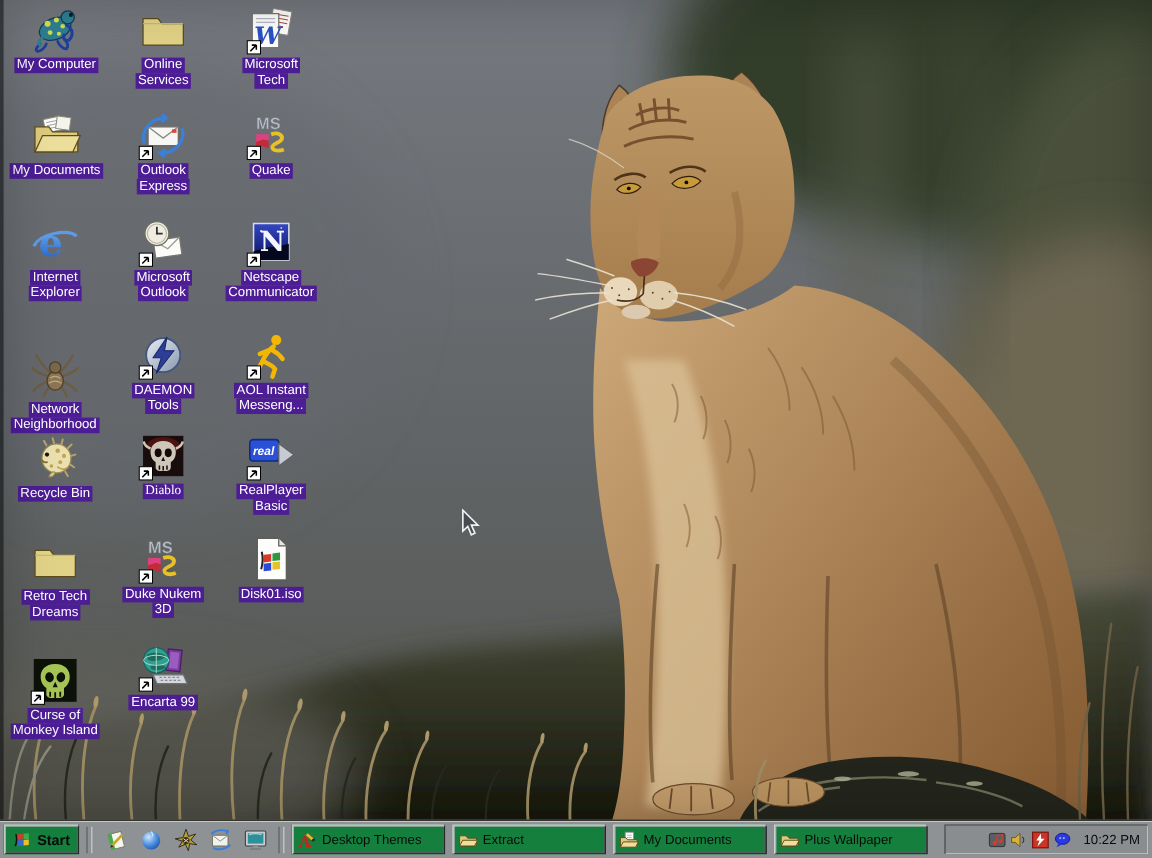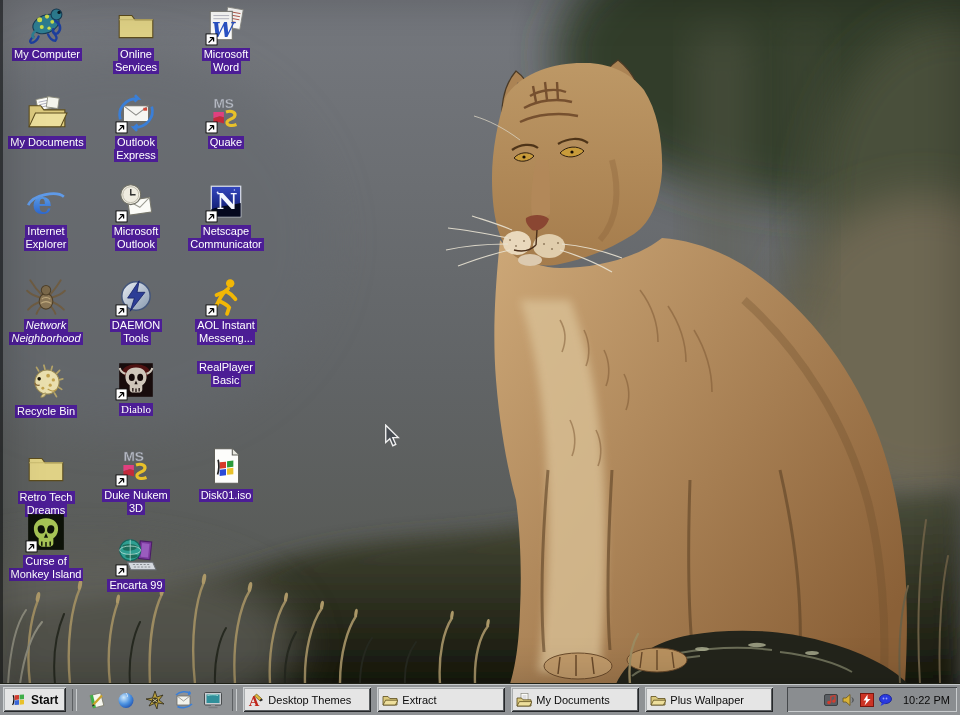--- a/index.html
+++ b/index.html
@@ -13,21 +13,21 @@
   .dicon{position:absolute;width:92px;text-align:center;cursor:default;z-index:10;}
   .dicon-img svg{display:block;margin:0 auto;width:42px;height:42px;}
   .dicon-label{margin-top:2px;font-size:11px;color:#fff;line-height:13px;}
   .lbl-line{background:#4c1d95;padding:0 2px;display:inline-block;white-space:nowrap;}
   
   #cursor{position:absolute;left:384px;top:424px;width:16px;height:24px;z-index:60;pointer-events:none;}
   
   #taskbar{position:absolute;left:0;right:0;bottom:0;height:31px;background:#8f9295;
            border-top:1px solid #1e2016;box-shadow:inset 0 1px 0 #c6c9cb;
            display:flex;align-items:center;padding:0 3px;gap:4px;z-index:100;}
-  .btn{background:#e5e5e5;border:0;height:25px;display:flex;align-items:center;cursor:default;
+  .btn{background:#15803d;border:0;height:25px;display:flex;align-items:center;cursor:default;
        box-shadow:inset 1px 1px 0 #ced1d3,inset -1px -1px 0 #26282a,inset 2px 2px 0 #a9acae,inset -2px -2px 0 #595c5f;
        font-family:"Liberation Sans",sans-serif;}
   #start{font-weight:bold;font-size:12px;color:#0a0a0a;gap:4px;padding:0 8px;flex:0 0 auto;}
   #start svg{width:16px;height:16px;}
   .tb-sep{width:3px;height:22px;border-left:1px solid #5c5f62;border-right:1px solid #c9ccce;margin:0 2px;flex:0 0 auto;}
   #quicklaunch{display:flex;gap:2px;align-items:center;flex:0 0 auto;}
   .ql{width:27px;height:24px;background:transparent;border:0;display:flex;align-items:center;justify-content:center;padding:0;cursor:default;}
   .ql svg{width:20px;height:20px;}
   #tasks{display:flex;gap:6px;flex:1;align-items:center;min-width:0;}
   .task{width:128px;flex:0 1 128px;font-size:11px;color:#0a0a0a;gap:4px;padding:0 5px;overflow:hidden;white-space:nowrap;}
@@ -260,21 +260,21 @@
                   <stop offset="0" stop-color="#7cc0f4"></stop>
                   <stop offset="1" stop-color="#1b55c8"></stop>
                 </linearGradient>
               </defs>
               <text x="7" y="31" font-family="DejaVu Serif, serif" font-size="30" font-weight="bold" fill="url(#ieG)">e</text>
               <path d="M3,23 C8,13 30,9 37,15" fill="none" stroke="#5f9ae8" stroke-width="2.5"></path>
             </svg>
           </div>
           <div class="dicon-label"><span class="lbl-line">Internet</span><br><span class="lbl-line">Explorer</span></div>
         </div>
-        <div class="dicon" style="left: 0px; top: 275px; font-style: italic;">
+        <div class="dicon" style="left: 0px; top: 291px;">
           <div class="dicon-img">
             <svg viewBox="0 0 40 40">
               <g stroke="#6e5c42" stroke-width="1.8" fill="none" stroke-linecap="round">
                 <path d="M17,20 C11,14 8,10 5,5"></path>
                 <path d="M16,22 C9,20 5,18 2,15"></path>
                 <path d="M16,25 C10,27 6,29 3,33"></path>
                 <path d="M18,27 C14,31 12,34 11,37"></path>
                 <path d="M23,20 C28,14 31,10 34,5"></path>
                 <path d="M24,22 C31,20 35,18 38,15"></path>
                 <path d="M24,25 C30,27 34,30 37,33"></path>
@@ -316,21 +316,21 @@
         </div>
         <div class="dicon" style="left: 0px; top: 447px;">
           <div class="dicon-img">
             <svg viewBox="0 0 40 40">
               <path d="M4,11 L16,11 L19,15 L36,15 L36,32 L4,32 Z" fill="#e0d286" stroke="#5c4c1c" stroke-width="1"></path>
               <path d="M4,15 L36,15" stroke="#c9ba6e" stroke-width="1"></path>
             </svg>
           </div>
           <div class="dicon-label"><span class="lbl-line">Retro Tech</span><br><span class="lbl-line">Dreams</span></div>
         </div>
-        <div class="dicon" style="left: 0px; top: 511px; text-decoration: underline;">
+        <div class="dicon" style="left: 0px; top: 546px; text-decoration: underline;">
           <div class="dicon-img">
             <svg viewBox="0 0 40 40">
               <rect x="3" y="3" width="34" height="34" fill="#0d1208"></rect>
               <path d="M20,7 C12,7 8,12 8.5,18 C8.8,22 11,24.5 13,26 L13,31 C13,33 15,34 17,34 L23,34 C25,34 27,33 27,31 L27,26 C29,24.5 31.2,22 31.5,18 C32,12 28,7 20,7 Z" fill="#a6c455"></path>
               <ellipse cx="15.5" cy="17.5" rx="3.4" ry="4" fill="#0d1208" transform="rotate(-12 15.5 17.5)"></ellipse>
               <ellipse cx="24.5" cy="17.5" rx="3.4" ry="4" fill="#0d1208" transform="rotate(12 24.5 17.5)"></ellipse>
               <path d="M20,21 L18,25.5 L22,25.5 Z" fill="#0d1208"></path>
               <path d="M16,29 L16,33 M20,29.5 L20,34 M24,29 L24,33" stroke="#0d1208" stroke-width="1.4" fill="none"></path>
               <g>
                 <rect x="1" y="28.5" width="10.5" height="10.5" fill="#fff" stroke="#000" stroke-width="0.8"></rect>
@@ -468,21 +468,21 @@
               </g>
               <rect x="5" y="7" width="21" height="27" fill="#fdfdfb" stroke="#777771" stroke-width="1"></rect>
               <path d="M8,11 h15 M8,14 h15" stroke="#b8b8c4" stroke-width="0.9" fill="none"></path>
               <text x="6.5" y="31" font-family="DejaVu Serif, serif" font-size="19" font-weight="bold" font-style="italic" fill="#2a52c4">W</text>
               <g>
                 <rect x="1" y="28.5" width="10.5" height="10.5" fill="#fff" stroke="#000" stroke-width="0.8"></rect>
                 <path d="M3.4,36.8 L8.2,32 M8.2,32 L4.6,32 M8.2,32 L8.2,35.6" stroke="#000" stroke-width="1.2" fill="none"></path>
               </g>
             </svg>
           </div>
-          <div class="dicon-label"><span class="lbl-line">Microsoft</span><br><span class="lbl-line">Word</span></div>
+          <div class="dicon-label"><span class="lbl-line">Microsoft</span><br><span class="lbl-line">Tech</span></div>
         </div>
         <div class="dicon" style="left: 180px; top: 92px;">
           <div class="dicon-img">
             <svg viewBox="0 0 40 40">
               <text x="8" y="15" font-family="Liberation Sans, sans-serif" font-size="13" font-weight="bold" fill="#b9bdc6" stroke="#70747c" stroke-width="0.4">MS</text>
               <path d="M8,19 L18,19 L18,24 L14,23 L8,25 Z" fill="#e0407f"></path>
               <path d="M8,25 L14,23 L18,24 L18,30 L13,28.5 L8,31 Z" fill="#c42a3a"></path>
               <path d="M20,19 C26,17 30,20 28,23.5 C26,26 22,26 21,28.5 C20,31.5 25,33 30,31" fill="none" stroke="#e8c12a" stroke-width="3"></path>
               <g>
                 <rect x="1" y="28.5" width="10.5" height="10.5" fill="#fff" stroke="#000" stroke-width="0.8"></rect>
@@ -527,20 +527,31 @@
               </g>
               <g>
                 <rect x="1" y="28.5" width="10.5" height="10.5" fill="#fff" stroke="#000" stroke-width="0.8"></rect>
                 <path d="M3.4,36.8 L8.2,32 M8.2,32 L4.6,32 M8.2,32 L8.2,35.6" stroke="#000" stroke-width="1.2" fill="none"></path>
               </g>
             </svg>
           </div>
           <div class="dicon-label"><span class="lbl-line">AOL Instant</span><br><span class="lbl-line">Messeng...</span></div>
         </div>
         <div class="dicon" style="left: 180px; top: 359px;">
+          <div class="dicon-img">
+            <svg viewBox="0 0 40 40">
+              <rect x="3" y="7" width="23" height="17" rx="2.5" fill="#2a50d8" stroke="#0c2a8a" stroke-width="1.2"></rect>
+              <text x="5.5" y="19.5" font-family="Liberation Sans, sans-serif" font-size="9.5" font-style="italic" font-weight="bold" fill="#fff">real</text>
+              <path d="M26,10 L38,19 L26,28 Z" fill="#c6cad2" stroke="#5e6268" stroke-width="1"></path>
+              <g>
+                <rect x="1" y="28.5" width="10.5" height="10.5" fill="#fff" stroke="#000" stroke-width="0.8"></rect>
+                <path d="M3.4,36.8 L8.2,32 M8.2,32 L4.6,32 M8.2,32 L8.2,35.6" stroke="#000" stroke-width="1.2" fill="none"></path>
+              </g>
+            </svg>
+          </div>
           <div class="dicon-label"><span class="lbl-line">RealPlayer</span><br><span class="lbl-line">Basic</span></div>
         </div>
         <div class="dicon" style="left: 180px; top: 445px;">
           <div class="dicon-img">
             <svg viewBox="0 0 40 40">
               <path d="M9,3.5 L26,3.5 L32,9.5 L32,36.5 L9,36.5 Z" fill="#fdfdfb" stroke="#5e5e58" stroke-width="1"></path>
               <path d="M26,3.5 L26,9.5 L32,9.5" fill="#e8e8e0" stroke="#5e5e58" stroke-width="1"></path>
               <g transform="skewY(-6) translate(0,3)">
                 <rect x="14" y="15" width="6" height="6" fill="#d83a2a"></rect>
                 <rect x="21" y="14.6" width="6" height="6" fill="#2a9a3a"></rect>

